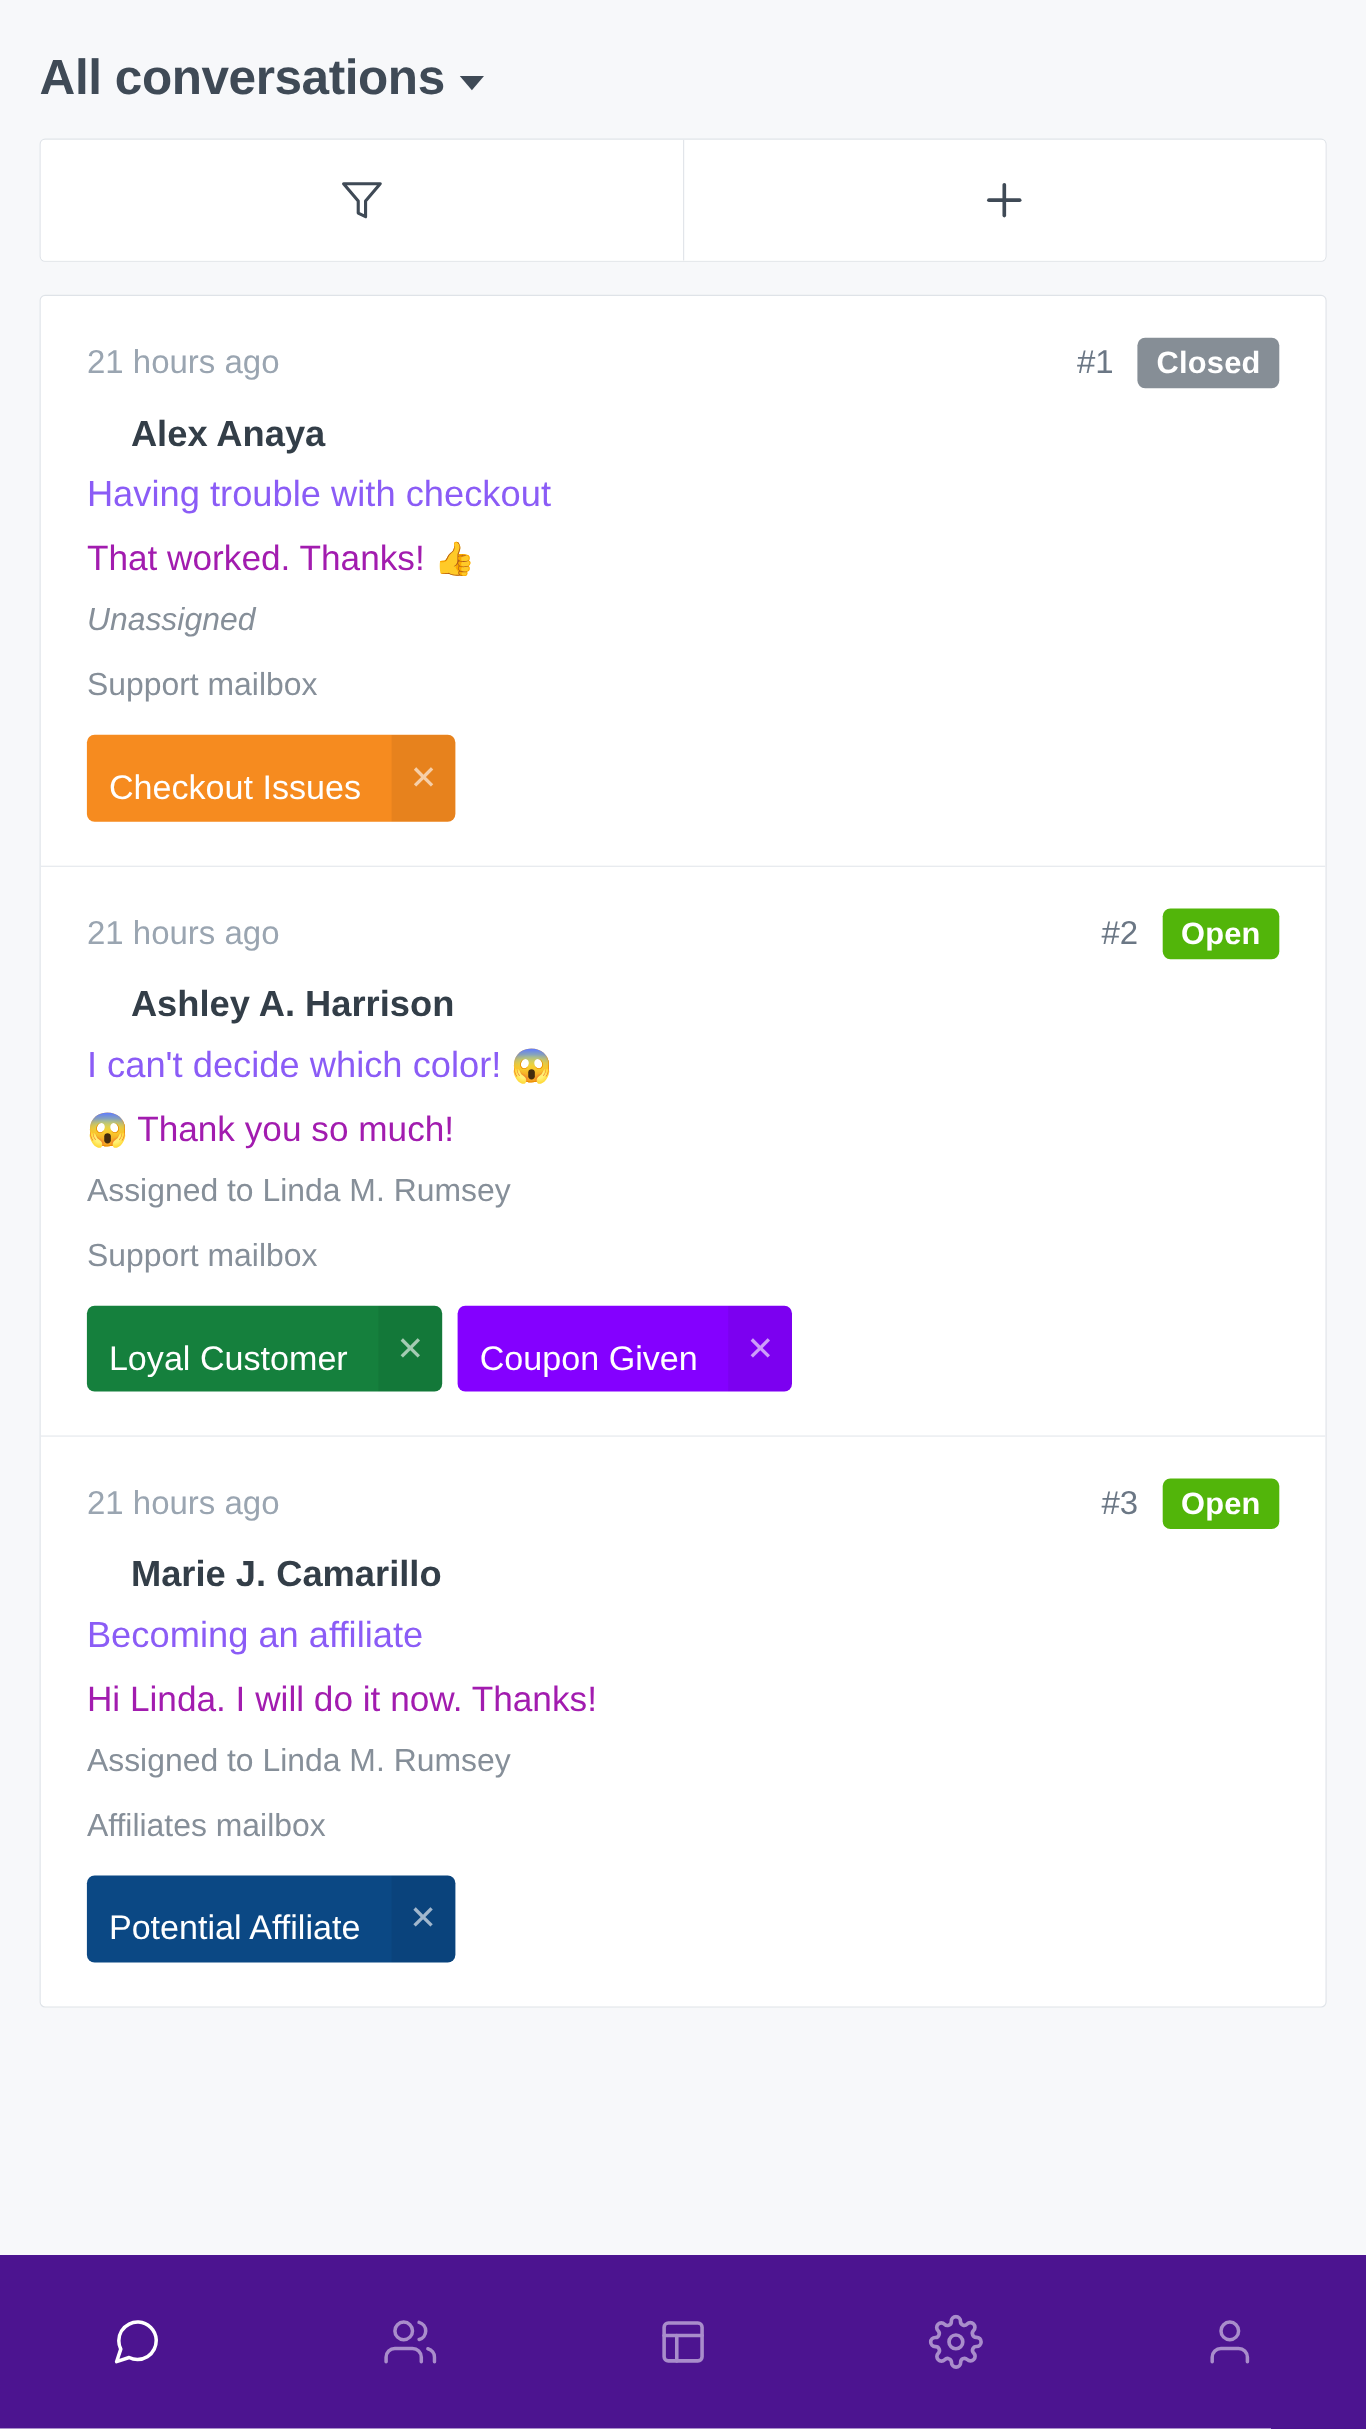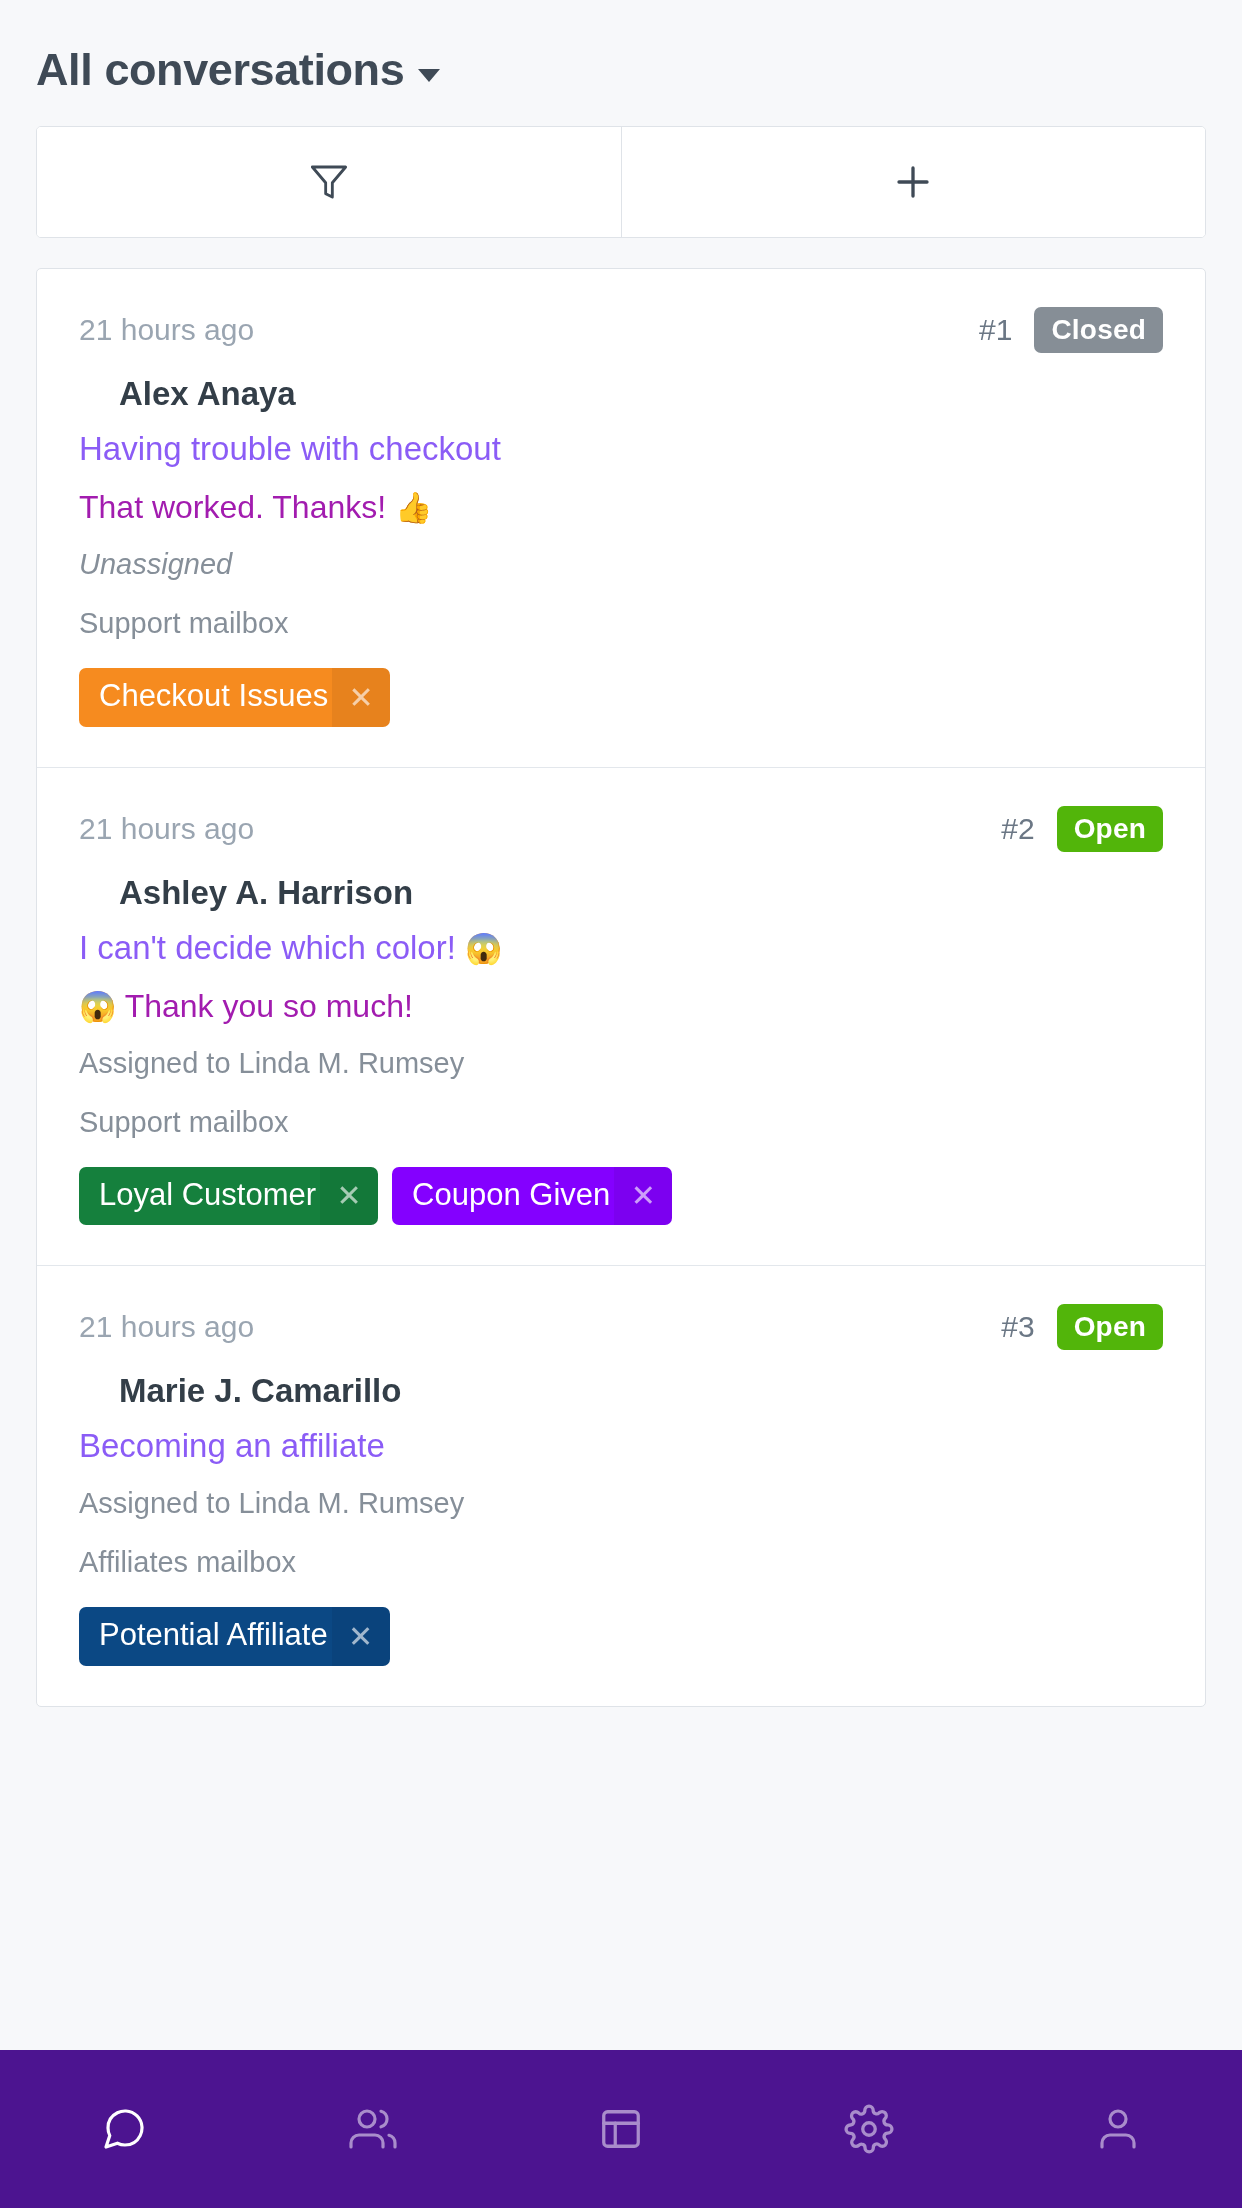--- a/index.html
+++ b/index.html
@@ -145,25 +145,26 @@
     flex-wrap: wrap;
   }
   .tag {
     display: inline-flex;
     align-items: stretch;
     border-radius: 7px;
     overflow: hidden;
     cursor: pointer;
   }
   .tag .tag-label {
-    padding: 12px 4px 14px 20px;
+    padding: 12px 28px 14px 20px;
     font-size: 31px;
     color: #ffffff;
     line-height: 1.05;
     white-space: nowrap;
+    margin-top: 20px;
   }
   .tag .tag-x {
     display: flex;
     align-items: center;
     justify-content: center;
     width: 58px;
     font-size: 30px;
     color: rgba(255,255,255,0.62);
     background: rgba(0,0,0,0.06);
     cursor: pointer;
@@ -287,20 +288,23 @@
         <div class="conv-time">21 hours ago</div>
         <div class="conv-meta-right">
           <div class="conv-number">#3</div>
           <div class="badge open">Open</div>
         </div>
       </div>
       <div class="conv-name">Marie J. Camarillo</div>
       <div class="conv-subject">
         <span>Becoming an affiliate</span>
       </div>
+      <div class="conv-preview">
+        <span>Hi Linda. I will do it now. Thanks!</span>
+      </div>
       <div class="conv-assign">
         <span>Assigned to Linda M. Rumsey</span>
         <span>Affiliates mailbox</span>
       </div>
       <div class="tag-row">
         <span class="tag" style="background:#0b4884">
           <span class="tag-label">Potential Affiliate</span>
           <span class="tag-x">✕</span>
         </span>
       </div>

